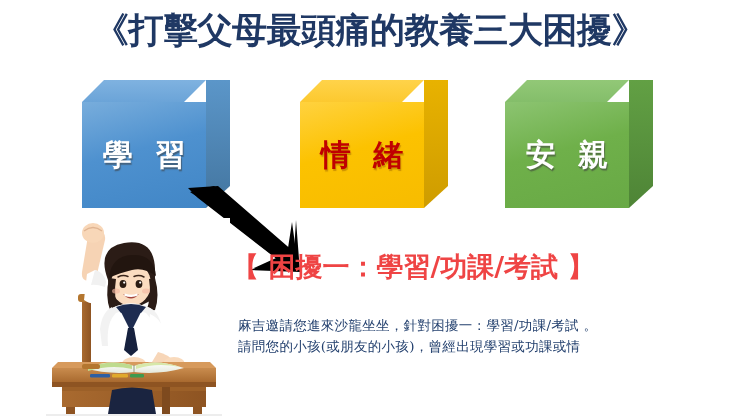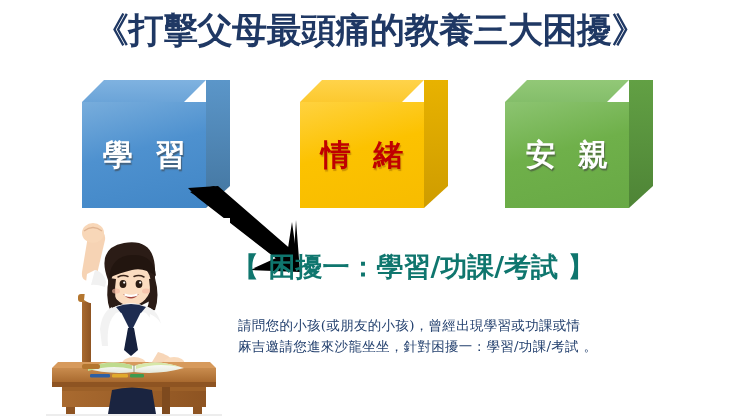--- a/index.html
+++ b/index.html
@@ -102,21 +102,21 @@
     width: 112px; height: 86px;
   }
 
   
   .callout {
     position: absolute;
     left: 232px; top: 250px;
     font-family: "DejaVu Sans", sans-serif;
     font-size: 27px;
     font-weight: bold;
-    color: #0f766e;
+    color: #ef4444;
     white-space: nowrap;
     line-height: 34px;
   }
 
   
   .paragraph {
     position: absolute;
     left: 238px; top: 315px;
     width: 496px;
     font-family: "DejaVu Serif", serif;
@@ -166,22 +166,22 @@
   <div id="arrow">
     <svg width="112" height="86" viewBox="0 0 112 86" xmlns="http://www.w3.org/2000/svg">
       <polygon points="2,6 26,0 100,62 104,36 110,80 66,82 88,72 14,14" fill="#000000"></polygon>
       <polygon points="0,2 30,0 106,66 108,34 112,86 62,84 90,74 10,12" fill="#000000"></polygon>
     </svg>
   </div>
 
   <div class="callout">【 困擾一：學習/功課/考試 】</div>
 
   <div class="paragraph">
+    <span class="ln">麻吉邀請您進來沙龍坐坐，針對困擾一：學習/功課/考試 。</span>
     <span class="ln">請問您的小孩(或朋友的小孩)，曾經出現學習或功課或情</span>
-    <span class="ln">麻吉邀請您進來沙龍坐坐，針對困擾一：學習/功課/考試 。</span>
   </div>
 
   <div id="photo">
     <svg width="192" height="198" viewBox="0 0 192 198" xmlns="http://www.w3.org/2000/svg">
       <defs>
         <linearGradient id="wood" x1="0" y1="0" x2="0" y2="1">
           <stop offset="0" stop-color="#C98C4E"></stop>
           <stop offset="1" stop-color="#A96A2F"></stop>
         </linearGradient>
         <linearGradient id="woodDark" x1="0" y1="0" x2="1" y2="0">

